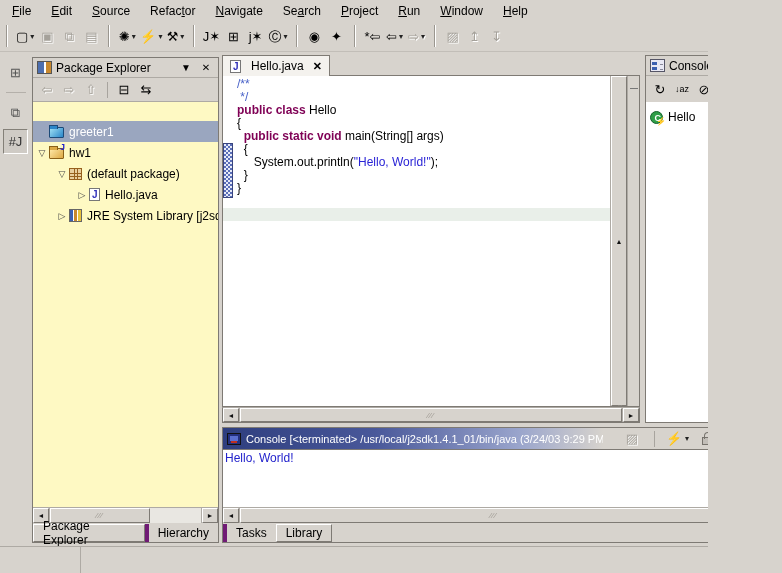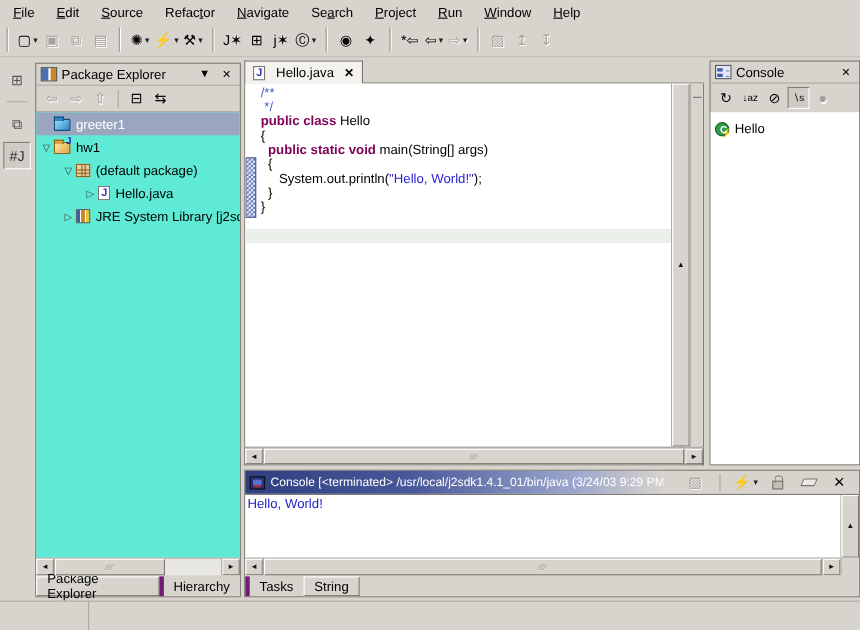--- a/index.html
+++ b/index.html
@@ -1,18 +1,18 @@
 <!DOCTYPE html>
 <html><head>
 <meta charset="utf-8">
 <style>
   * { margin:0; padding:0; box-sizing:border-box; }
   html,body { background:#d7d3cd; }
   #app {
-    position:relative; width:782px; height:573px;
+    position:relative; width:708px; height:573px;
     background:#d7d3cd; overflow:hidden;
     font-family:"Liberation Sans", sans-serif; font-size:12px; color:#000;
   }
   
   .menubar { position:absolute; left:0; top:0; width:782px; height:21px;
     display:flex; align-items:center; padding-left:2px; background:#d7d3cd; }
   .menu-item { padding:2px 10px; cursor:default; }
   .menu-item u { text-decoration:underline; }
   
   .toolbar { position:absolute; left:0; top:21px; width:782px; height:31px;
@@ -75,21 +75,21 @@
   .ti-java-file::after { content:"J"; position:absolute; left:2px; top:0px;
     font:bold 10px "Liberation Sans",sans-serif; color:#3333bb; }
   .ti-library { width:13px; height:13px; background:
     linear-gradient(90deg,#3b5fb0 0 3px,#fff 3px 4px,#c8882e 4px 7px,#fff 7px 8px,#e8c23c 8px 11px,#fff 11px); border:1px solid #666; }
   .ti-class { width:13px; height:13px; margin-top:1px; background:#2f9e48; border:1px solid #14602a; border-radius:50%; }
   .ti-class::after { content:"C"; position:absolute; left:3.5px; top:0.5px;
     font:bold 9px "Liberation Sans",sans-serif; color:#fff; }
   .ti-class .runner { position:absolute; right:-4px; bottom:-3px; font-size:8px; color:#223; }
   
   #pe-panel { left:32px; top:57px; width:187px; height:486px; display:flex; flex-direction:column; }
-  .tree { flex:1; background:#5eead4; overflow:hidden; padding-top:0; }
+  .tree { flex:1; background:#fef9c3; overflow:hidden; padding-top:19px; }
   .tree-row { height:21px; display:flex; align-items:center; white-space:nowrap; cursor:default; }
   .tree-row.selected { background:#9aa6bf; color:#fff; }
   .expander { width:14px; flex:none; text-align:center; font-size:9px; color:#444; }
   .tree-row.selected .expander { color:#fff; }
   
   .hscroll { height:16px; display:flex; background:#d7d3cd; border-top:1px solid #aeaaa4; }
   .sb-btn { width:16px; height:100%; flex:none; display:flex; align-items:center; justify-content:center;
     font-size:7px; color:#111; background:#d7d3cd;
     border:1px solid; border-color:#fff #7e7a74 #7e7a74 #fff; cursor:default; }
   .h-track { flex:1; position:relative; background:#e9e7e2; border:1px solid #b0aca6; border-top:none; border-bottom:none; }
@@ -452,20 +452,20 @@
         <span class="sb-btn">◄</span>
         <span class="h-track">
           <span class="h-thumb" style="left:0;width:100%;">⁄⁄⁄</span>
         </span>
         <span class="sb-btn">►</span>
       </div>
       <div class="cons-corner"></div>
     </div>
     <div class="btabs" id="cons-tabs">
         <div class="btab">Tasks</div>
-        <div class="btab active">String</div>
+        <div class="btab active">Library</div>
       </div>
   </div>
 
   <div class="statusbar">
     <span class="status-div"></span>
   </div>
 </div>
 
 </body></html>

